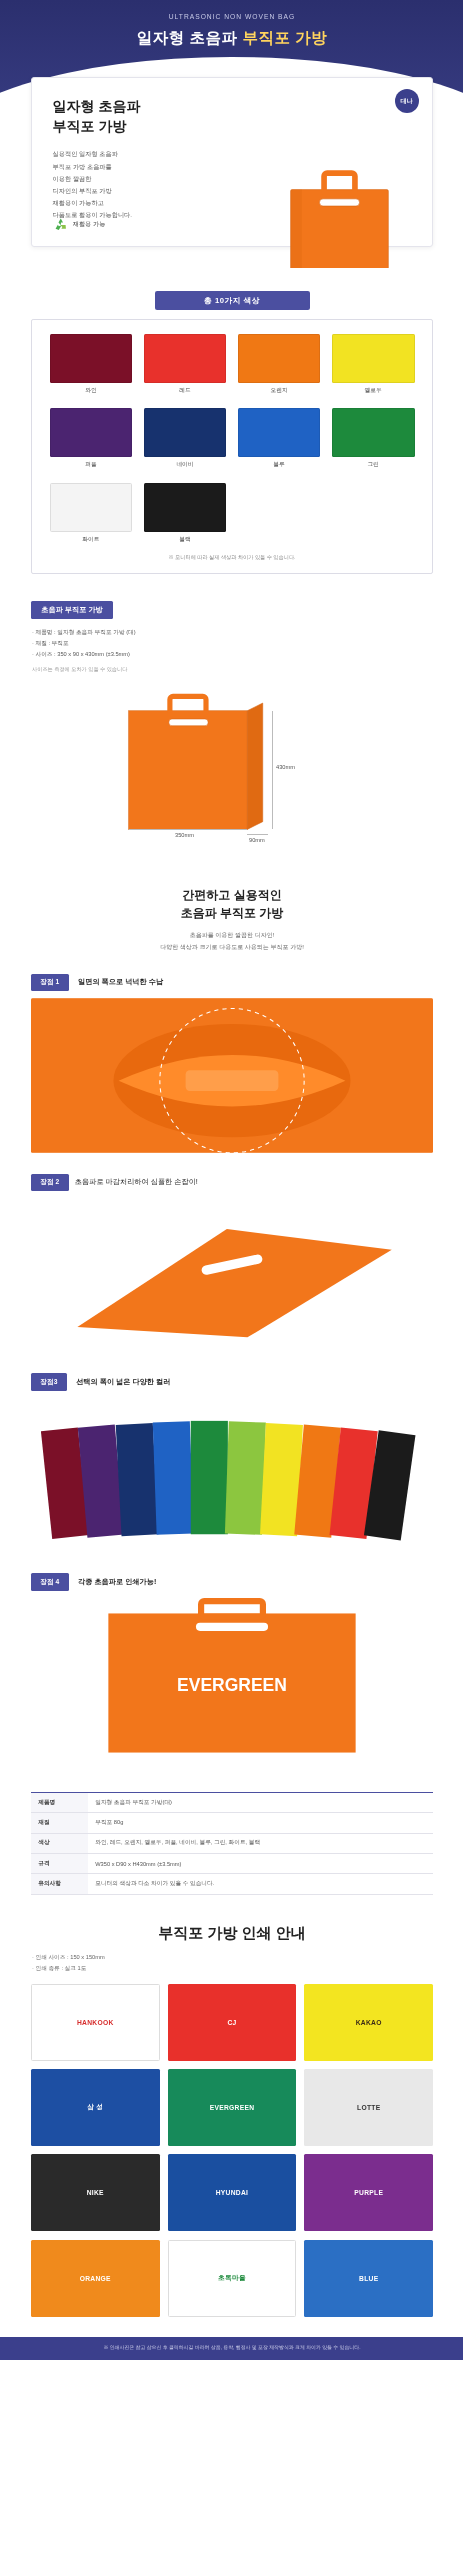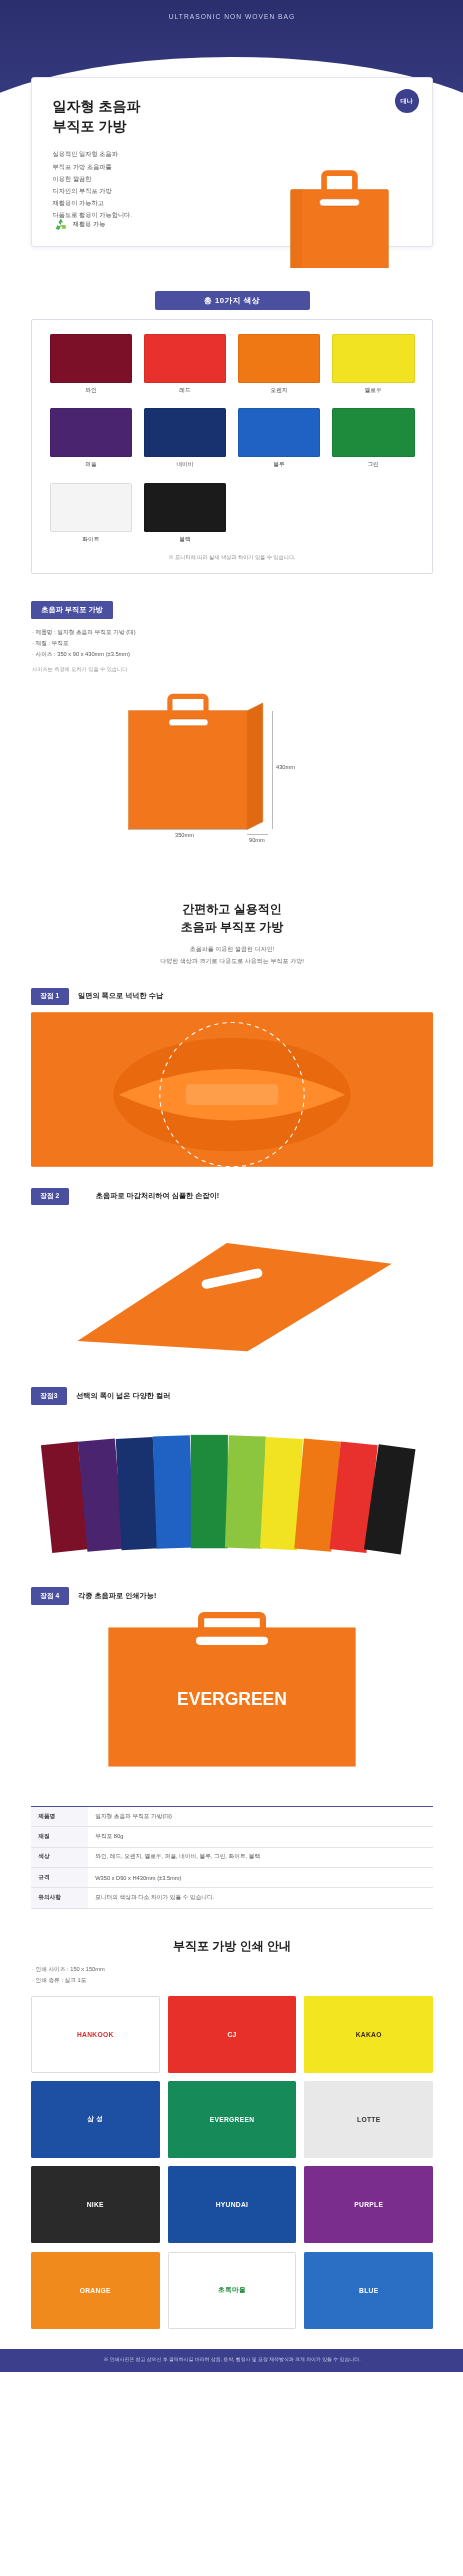--- a/index.html
+++ b/index.html
@@ -180,21 +180,21 @@
     color: #555;
   }
   .dim-line {
     position: absolute;
     background: #bbb;
   }
 
   
   .promo {
     text-align: center;
-    margin-top: 44px;
+    margin-top: 30px;
   }
   .promo h2 {
     font-size: 12px;
     color: #222;
     line-height: 1.5;
     font-weight: bold;
   }
   .promo p {
     margin-top: 8.2px;
     font-size: 6px;
@@ -242,21 +242,21 @@
     width: 57px;
     background: #f6f6fa;
     color: #333;
     font-weight: bold;
   }
 
   
   .print-title {
     text-align: center;
     margin-top: 29px;
-    font-size: 12px;
+    font-size: 15px;
     font-weight: bold;
     color: #222;
   }
   .print-sub {
     margin: 9.3px 0 0 32px;
     font-size: 5.7px;
     color: #666;
     line-height: 1.9;
   }
   .print-grid {
@@ -290,20 +290,24 @@
   }
 </style>
 </head>
 <body>
 
 <div class="page">
 
   
   <div class="hero">
     <div class="hero-eyebrow">ULTRASONIC NON WOVEN BAG</div>
+    <div class="hero-title">
+      <span>일자형 초음파</span>
+      <span class="accent">부직포 가방</span>
+    </div>
     <div class="hero-arc"></div>
 
     <div class="card">
       <div class="badge-round">대나</div>
       <h1>
         <span>일자형 초음파</span><br>
         <span class="b">부직포 가방</span>
       </h1>
       <div class="desc">
         <div>실용적인 일자형 초음파</div>
@@ -431,21 +435,21 @@
         <circle cx="390" cy="160" r="140" fill="none" stroke="#ffffff" stroke-width="2" stroke-dasharray="8 8"></circle>
       </svg>
     </div>
   </div>
 
   
   <div class="feat">
     <div class="feat-tag">
       <span>장점 2</span>
     </div>
-    <div style="display:inline-block;margin-left:25px;font-size:7.2px;font-weight:bold;color:#222;">초음파로 마감처리하여 심플한 손잡이!</div>
+    <div style="display:inline-block;margin-left:4px;font-size:7.2px;font-weight:normal;color:#222;">초음파로 마감처리하여 심플한 손잡이!</div>
     <div class="feat-img">
       <svg width="402" height="155" viewBox="0 0 780 300">
         <rect width="780" height="300" fill="#ffffff"></rect>
         <polygon points="90,250 380,60 700,100 420,270" fill="#f2761b"></polygon>
         <rect x="330" y="120" width="120" height="18" rx="9" fill="#ffffff" transform="rotate(-12 390 129)"></rect>
       </svg>
     </div>
   </div>
 
   

